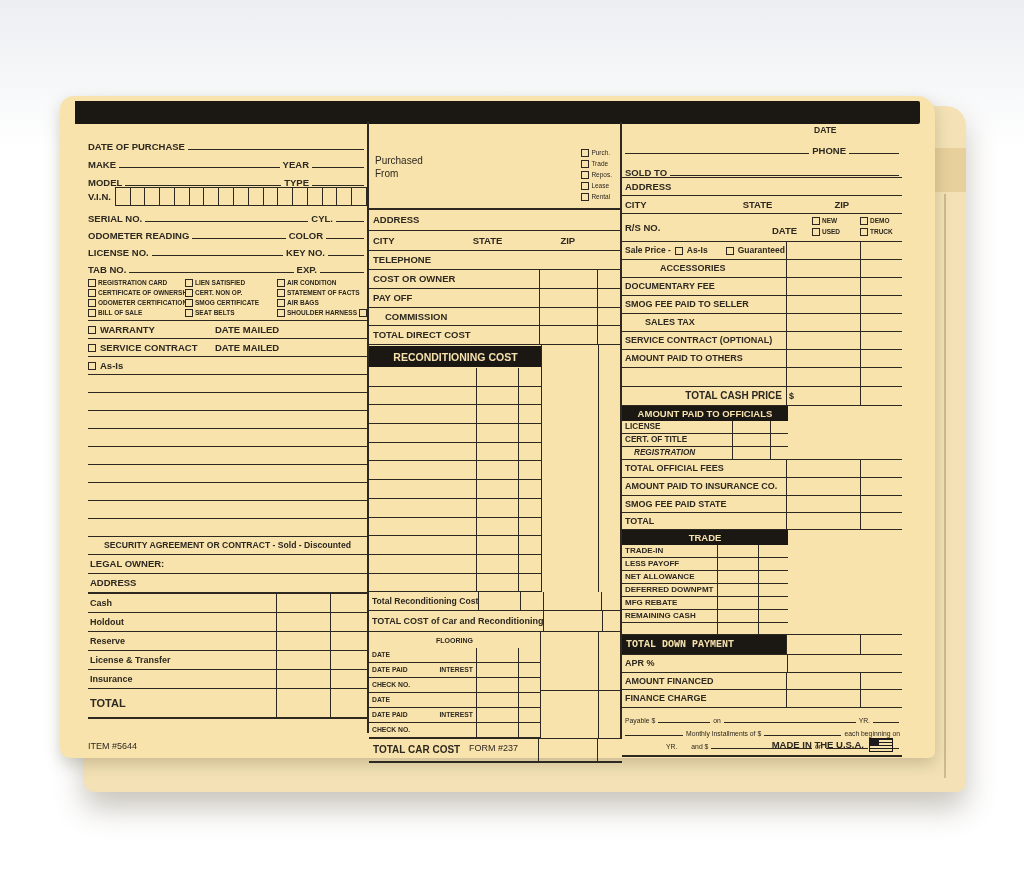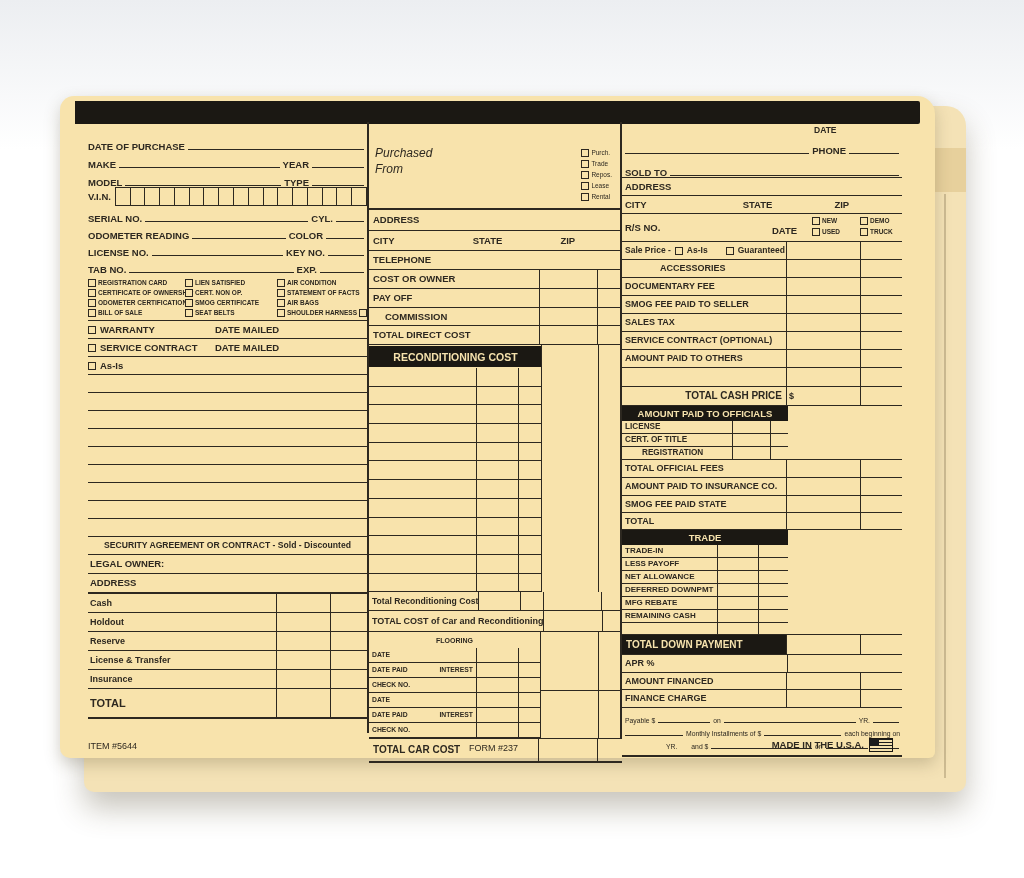--- a/index.html
+++ b/index.html
@@ -253,21 +253,21 @@
       <div class="rowc bb2" style="height:28px;">
         <span class="L" style="flex:1;padding-left:2px;font-size:11px;">TOTAL</span>
         <span class="c" style="width:53px;"></span>
         <span class="c" style="width:36px;"></span>
       </div>
     </div>
 
     <div class="col col-mid">
 
       <div style="height:86px;border-bottom:2px solid var(--ink);position:relative;">
-        <div style="position:absolute;left:6px;top:24px;font-weight:400;font-size:12px;line-height:1.3;font-style:italic;">
+        <div style="position:absolute;left:6px;top:32px;font-weight:400;font-size:10px;line-height:1.3;">
           <div>Purchased</div>
           <div>From</div>
         </div>
         <div style="position:absolute;right:10px;top:27px;display:flex;flex-direction:column;gap:3px;">
           <span class="cbi">
               <span class="cb"></span>
               <span class="S" style="font-weight:400;">Purch.</span>
             </span>
           <span class="cbi">
               <span class="cb"></span>
@@ -537,21 +537,21 @@
       <div class="rowc bb" style="height:17px;">
         <span class="Lm" style="flex:1;padding-left:3px;">DOCUMENTARY FEE</span>
         <span class="c" style="width:73px;"></span>
           <span class="c" style="width:41px;"></span>
       </div>
       <div class="rowc bb" style="height:17px;">
         <span class="Lm" style="flex:1;padding-left:3px;">SMOG FEE PAID TO SELLER</span>
         <span class="c" style="width:73px;"></span>
           <span class="c" style="width:41px;"></span>
       </div>
-      <div class="rowc bb" style="height:17px;">
+      <div class="rowc bb" style="height:17px;padding-left:20px;">
         <span class="Lm" style="flex:1;padding-left:3px;">SALES TAX</span>
         <span class="c" style="width:73px;"></span>
           <span class="c" style="width:41px;"></span>
       </div>
       <div class="rowc bb" style="height:17px;">
         <span class="Lm" style="flex:1;padding-left:3px;">SERVICE CONTRACT (OPTIONAL)</span>
         <span class="c" style="width:73px;"></span>
           <span class="c" style="width:41px;"></span>
       </div>
       <div class="rowc bb" style="height:17px;">
@@ -581,21 +581,21 @@
         <span class="Lm" style="flex:1;padding-left:3px;font-size:8.2px;">LICENSE</span>
         <span class="c" style="width:37px;"></span>
           <span class="c" style="width:17px;"></span>
       </div>
       <div class="rowc bb" style="height:12px;width:166px;">
         <span class="Lm" style="flex:1;padding-left:3px;font-size:8.2px;">CERT. OF TITLE</span>
         <span class="c" style="width:37px;"></span>
           <span class="c" style="width:17px;"></span>
       </div>
       <div class="rowc" style="height:12px;width:166px;">
-        <span class="Lm" style="flex:1;padding-left:20px;font-size:8.2px;">REGISTRATION</span>
+        <span class="Lm" style="flex:1;padding-left:12px;font-size:8.2px;font-style:italic;">REGISTRATION</span>
         <span class="c" style="width:37px;"></span>
           <span class="c" style="width:17px;"></span>
       </div>
       <div class="rowc bt bb" style="height:17px;">
         <span class="Lm" style="flex:1;padding-left:3px;">TOTAL OFFICIAL FEES</span>
         <span class="c" style="width:73px;"></span>
           <span class="c" style="width:41px;"></span>
       </div>
       <div class="rowc bb" style="height:17px;">
         <span class="Lm" style="flex:1;padding-left:3px;">AMOUNT PAID TO INSURANCE CO.</span>
@@ -649,21 +649,21 @@
           <span class="c" style="width:29px;"></span>
       </div>
       <div class="rowc" style="height:11px;width:166px;">
         <span style="flex:1;"></span>
         <span class="c" style="width:40px;"></span>
           <span class="c" style="width:29px;"></span>
       </div>
 
       <div class="rowc bt bb" style="height:19px;">
         <div class="blackbox" style="width:166px;height:100%;">
-          <span style="font-weight:700;font-size:10px;padding-left:4px;">TOTAL DOWN PAYMENT</span>
+          <span style="font-weight:700;font-size:10px;padding-left:4px;font-family:Liberation Mono, monospace;">TOTAL DOWN PAYMENT</span>
         </div>
         <span class="c" style="width:73px;"></span>
           <span class="c" style="width:41px;"></span>
       </div>
       <div class="rowc bb" style="height:17px;">
         <span class="Lm" style="flex:1;padding-left:3px;">APR %</span>
         <span class="c" style="width:114px;"></span>
       </div>
       <div class="rowc bb" style="height:16px;">
         <span class="Lm" style="flex:1;padding-left:3px;">AMOUNT FINANCED</span>

